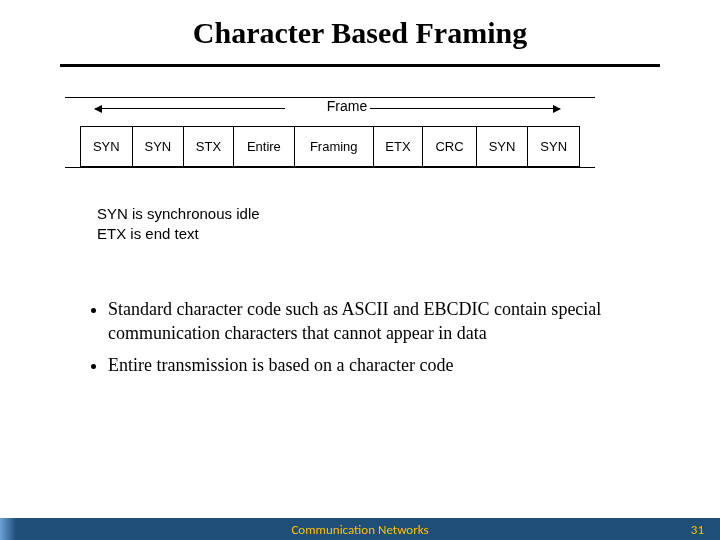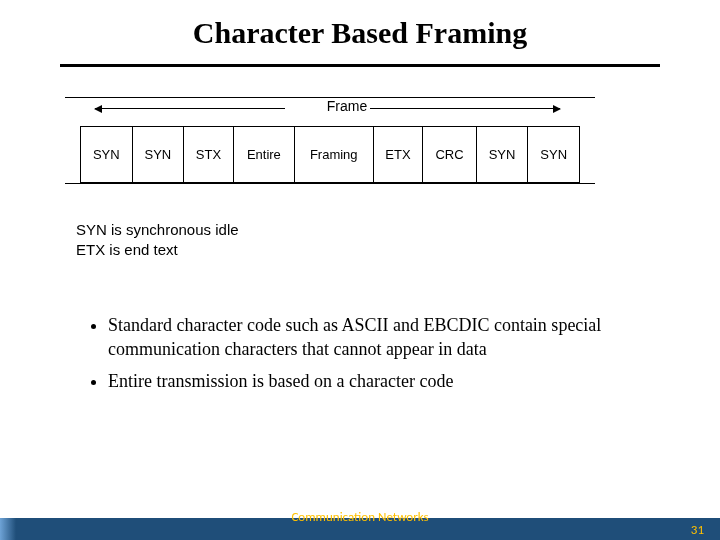--- a/index.html
+++ b/index.html
@@ -10,32 +10,32 @@
   .diagram-area { margin: 30px 0 0 80px; width: 500px; }
   .frame-label-row { position: relative; height: 24px; }
   .frame-text { position: absolute; left: 50%; transform: translateX(-50%); font-size: 14px; font-family: Arial, Helvetica, sans-serif; margin-left: 17px; }
   .arrow { position: absolute; top: 10px; height: 0; border-top: 1px solid #000; }
   .arrow.left { left: 15px; width: 190px; }
   .arrow.right { left: 290px; width: 190px; }
   .arrow .head { position: absolute; top: -4px; width: 0; height: 0; border-top: 4px solid transparent; border-bottom: 4px solid transparent; }
   .arrow.left .head { left: -1px; border-right: 8px solid #000; }
   .arrow.right .head { right: -1px; border-left: 8px solid #000; }
   table.frame-table { border-collapse: collapse; margin-top: 4px; width: 500px; }
-  table.frame-table td { border: 1px solid #000; font-size: 13px; text-align: center; padding: 20px 6px; font-family: Arial, Helvetica, sans-serif; white-space: nowrap; }
+  table.frame-table td { border: 1px solid #000; font-size: 13px; text-align: center; padding: 12px 6px; font-family: Arial, Helvetica, sans-serif; white-space: nowrap; }
   td.wide { padding-left: 14px; padding-right: 14px; }
   td.wider { padding-left: 20px; padding-right: 20px; }
   .outer-line { border: none; border-top: 1px solid #000; }
   .outer-top { margin: 0 65px 0 65px; width: 530px; }
   .outer-bot { margin: 0 65px 0 65px; width: 530px; }
-  .legend { margin: 36px 0 0 76px; font-size: 15px; line-height: 1.35; font-family: Arial, Helvetica, sans-serif; }
+  .legend { margin: 36px 0 0 97px; font-size: 15px; line-height: 1.35; font-family: Arial, Helvetica, sans-serif; }
   .bullets { list-style: disc; margin: 52px 0 0 90px; padding-left: 18px; font-size: 18px; line-height: 1.35; width: 560px; }
   .bullets li { margin-bottom: 8px; }
   .footer { position: absolute; bottom: 0; left: 0; width: 720px; height: 22px; background: #1f4e79; }
   .footer .grad { position: absolute; left: 0; bottom: 0; width: 16px; height: 22px; background: linear-gradient(to right, #6ea3d6, #1f4e79); }
-  .footer .ftitle { position: absolute; left: 50%; transform: translateX(-50%); bottom: 16px; color: #ffc000; font-size: 13px; font-family: Calibri, Arial, sans-serif; }
+  .footer .ftitle { position: absolute; left: 50%; transform: translateX(-50%); bottom: 3px; color: #ffc000; font-size: 13px; font-family: Calibri, Arial, sans-serif; }
   .footer .pnum { position: absolute; right: 16px; bottom: 3px; color: #ffc000; font-size: 13px; font-family: Calibri, Arial, sans-serif; text-align: right; }
 </style>
 </head>
 <body>
 
 <div class="slide">
 
   <h1 class="title">Character Based Framing</h1>
   <hr class="rule">
 

